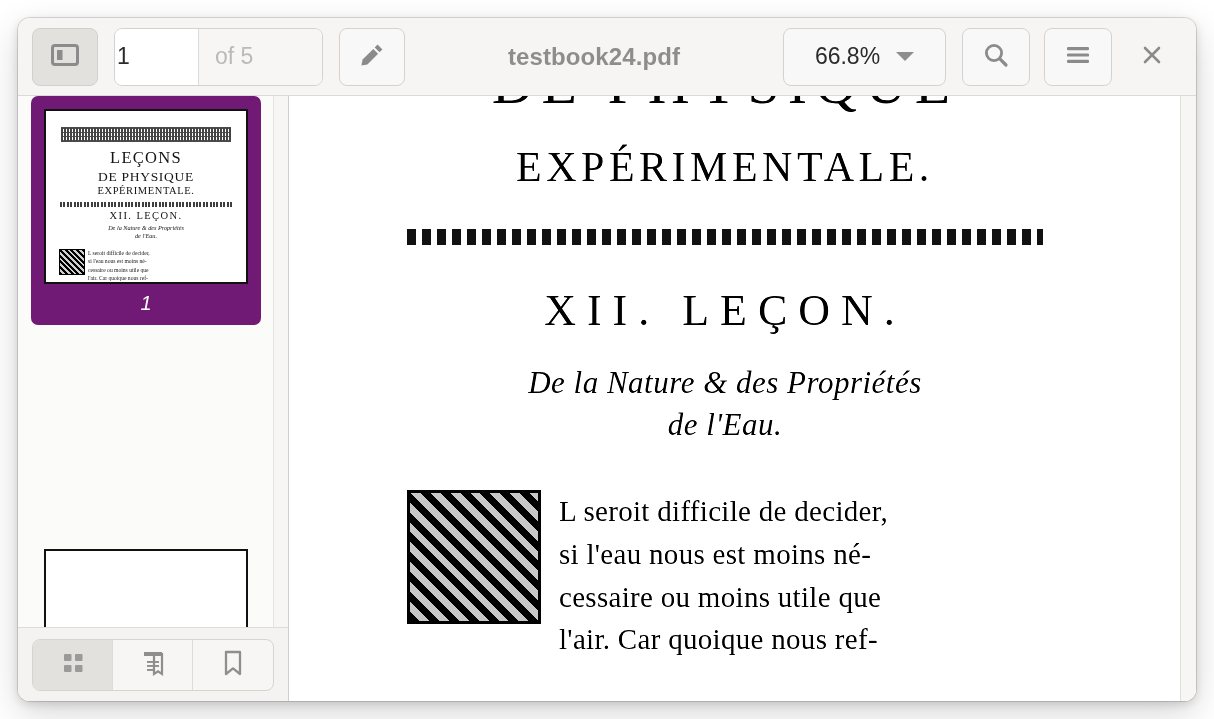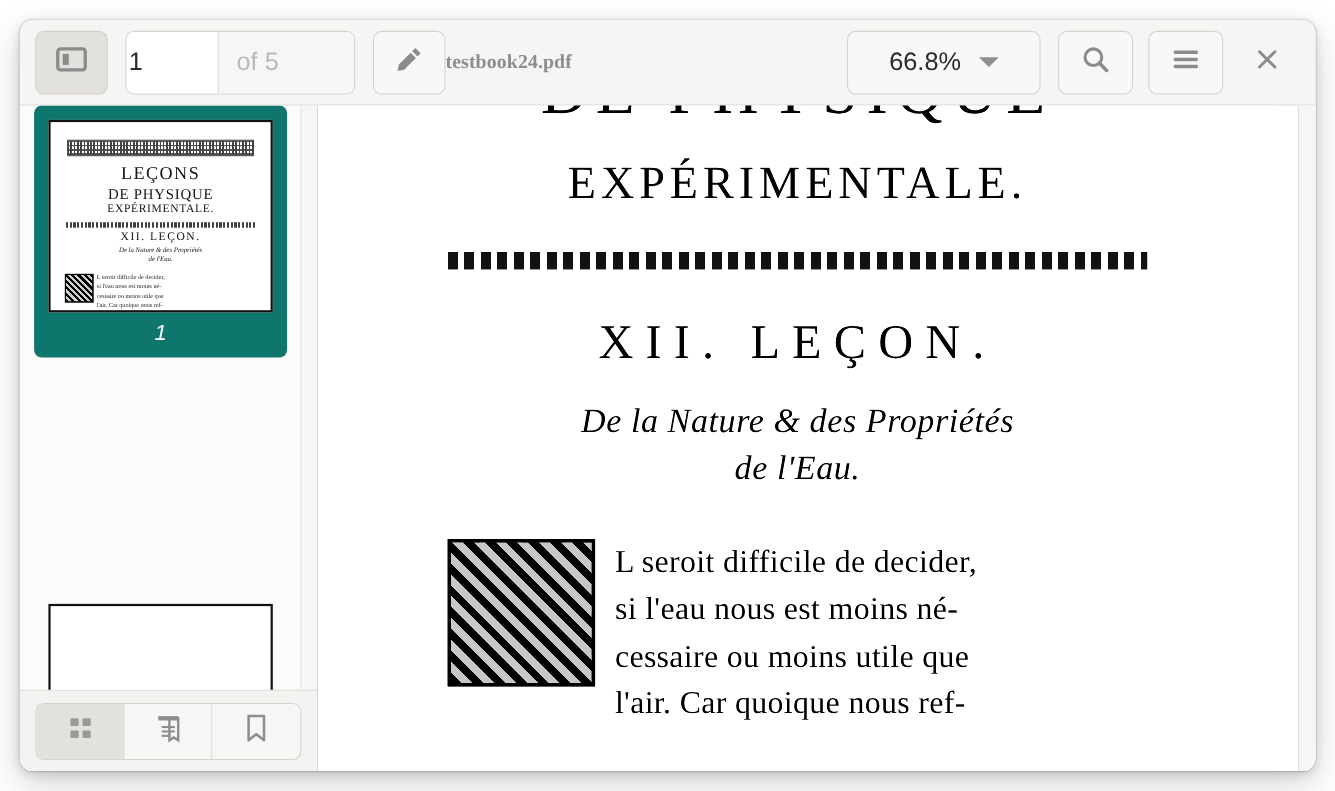--- a/index.html
+++ b/index.html
@@ -98,33 +98,32 @@
     display: flex;
     align-items: center;
     justify-content: flex-start;
     padding-left: 16px;
     font-size: 23px;
     color: #bbbab8;
   }
 
   #doc-title {
     flex: 1;
-    text-align: left;
-    font-size: 18px;
+    text-align: center;
+    font-size: 24px;
     font-weight: bold;
     color: #8d8d8d;
     letter-spacing: 0.1px;
     white-space: nowrap;
     overflow: hidden;
-    font-family: Liberation Serif, serif;
   }
 
   
   #zoom-combo {
-    width: 176px;
+    width: 163px;
     height: 58px;
     background: #f9f8f8;
     border: 1px solid #d5d2ce;
     border-radius: 8px;
     display: flex;
     align-items: center;
     justify-content: center;
     gap: 16px;
     cursor: pointer;
     margin-right: 16px;
@@ -172,21 +171,21 @@
     background: #f7f6f5;
     border-left: 1px solid #e6e4e1;
   }
 
   .thumb-item {
     position: absolute;
     left: 13px;
     width: 230px;
     border-radius: 7px;
   }
-  .thumb-item.selected { background: #0f766e; }
+  .thumb-item.selected { background: #701a75; }
   .thumb-page {
     margin: 13px 13px 0 13px;
     background: #ffffff;
     border: 2px solid #111111;
     overflow: hidden;
   }
   .thumb-label {
     text-align: center;
     font-style: italic;
     font-size: 20px;

